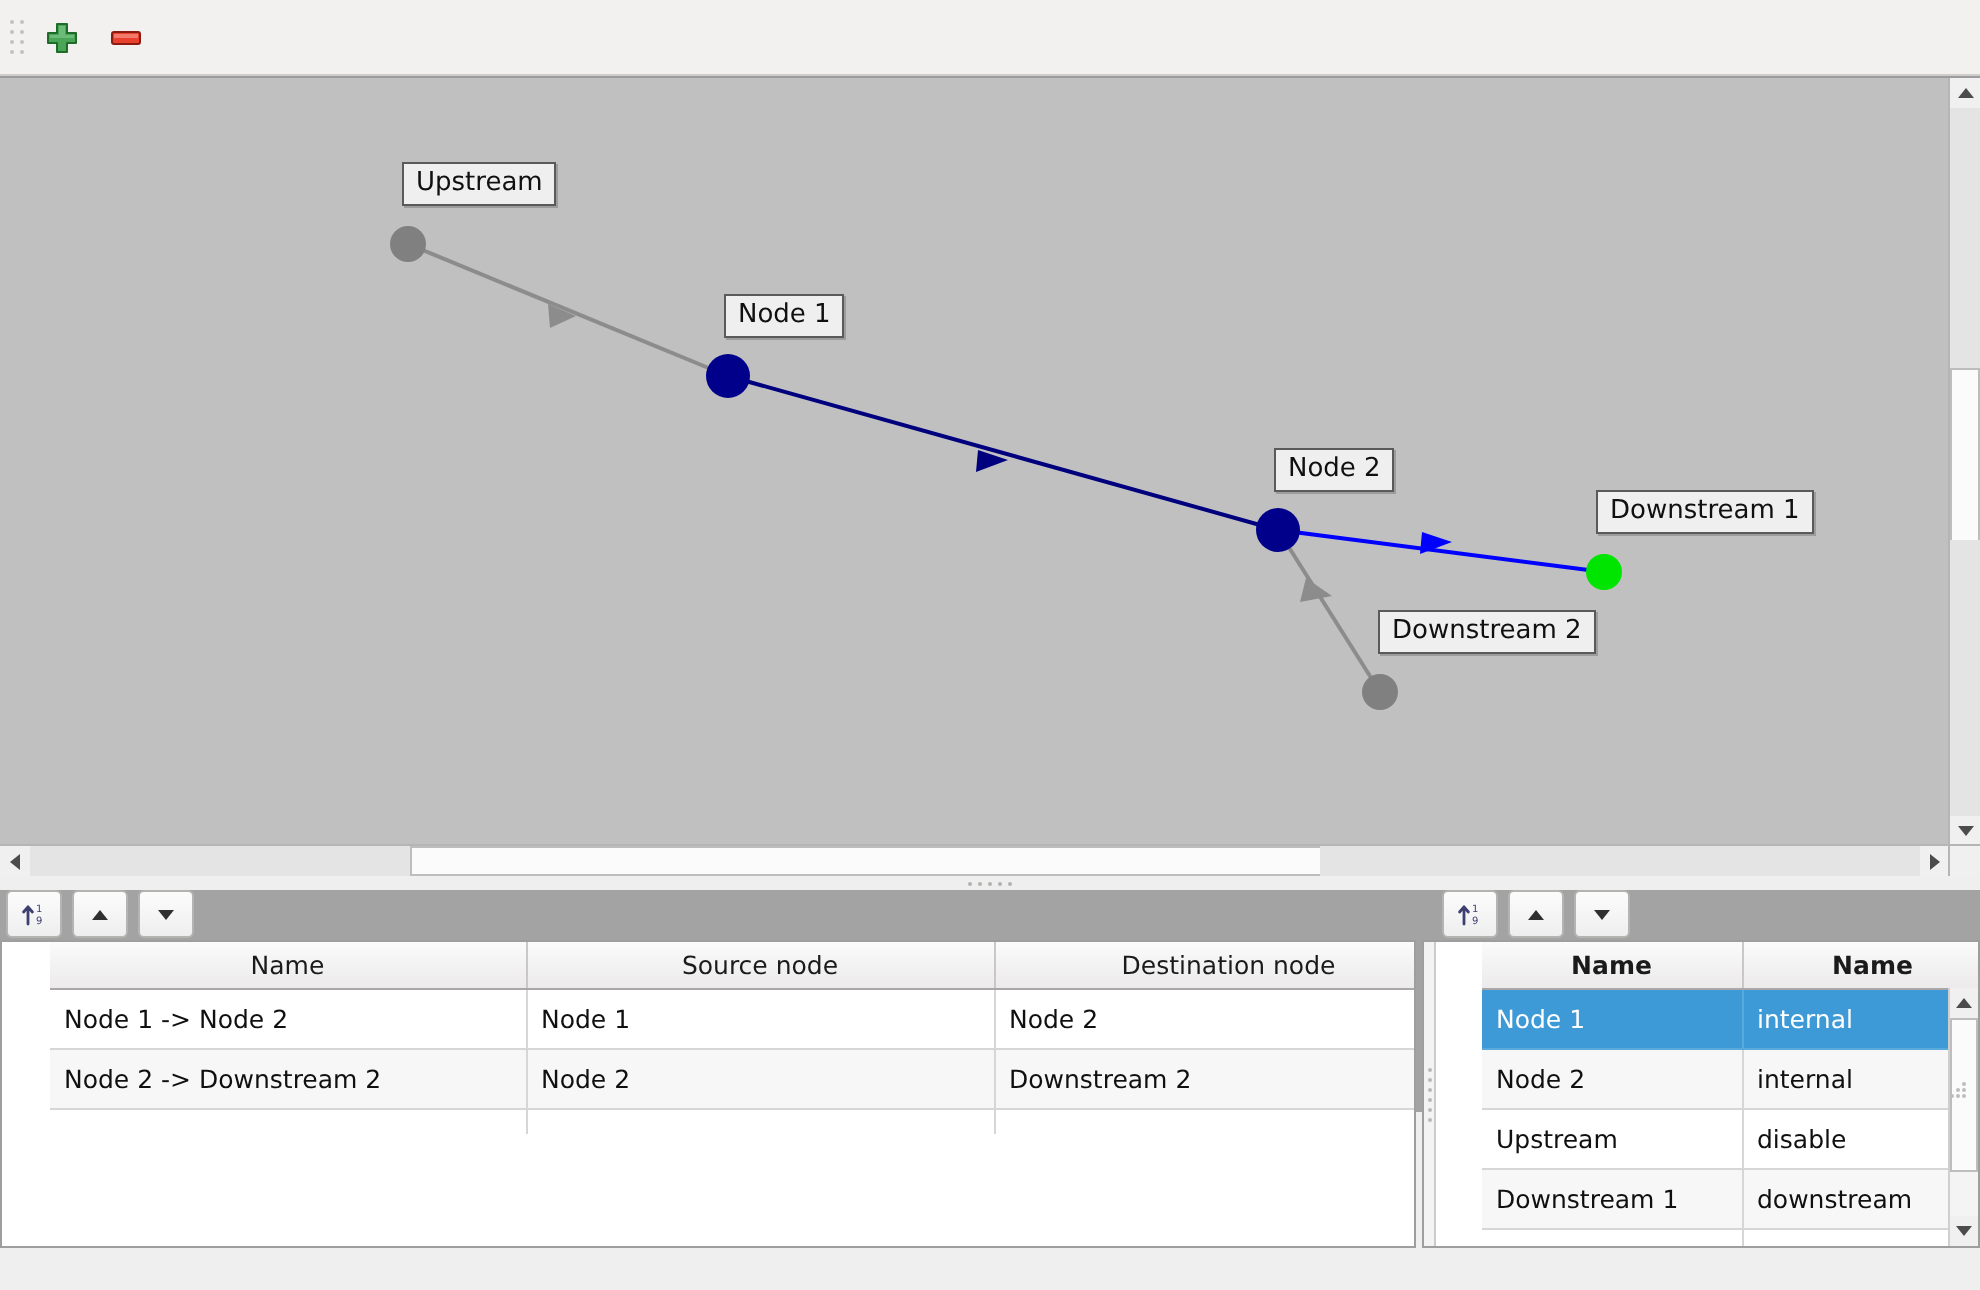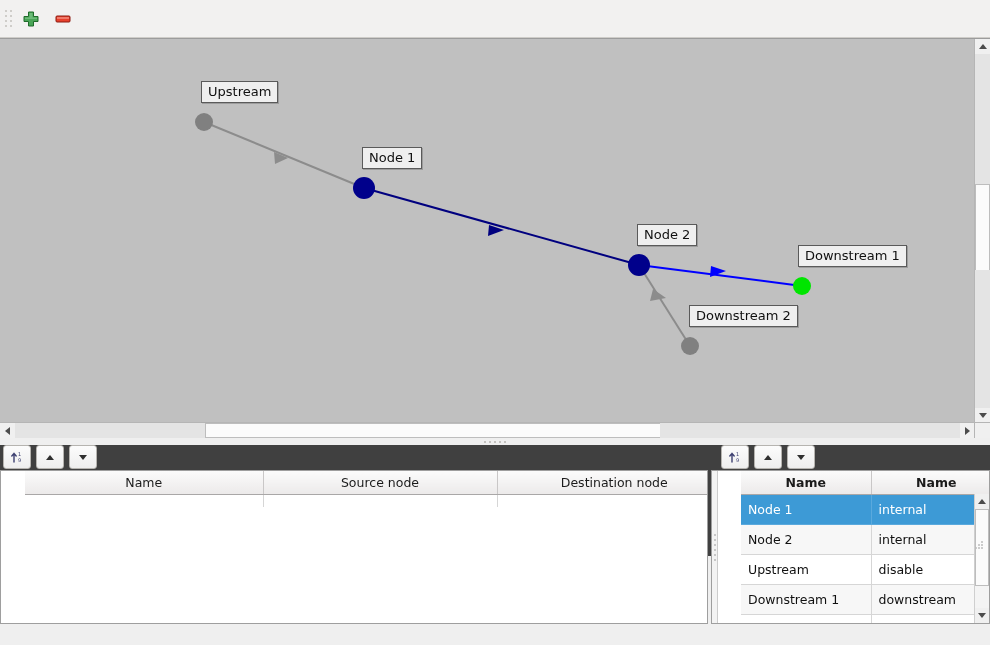--- a/index.html
+++ b/index.html
@@ -5,21 +5,21 @@
   html, body {
     margin: 0; padding: 0;
     width: 990px; height: 645px;
     overflow: hidden;
     background: #efefef;
     font-family: "DejaVu Sans", sans-serif;
     font-size: 12px;
     color: #1a1a1a;
     -webkit-font-smoothing: antialiased;
   }
-  #app { position: relative; width: 990px; height: 556px; background: #404040; }
+  #app { position: relative; width: 990px; height: 556px; background: #a3a3a3; }
 
   
   .toolbar {
     position: absolute; left: 0; top: 0; width: 990px; height: 37px;
     background: #f2f1f0;
     border-bottom: 1px solid #cfcdc9;
     display: flex; align-items: center;
   }
   .tb-grip {
     width: 11px; height: 22px; margin-left: 3px;
@@ -300,20 +300,30 @@
             <col>
           </colgroup>
         <thead>
           <tr>
             <th>Name</th>
             <th>Source node</th>
             <th>Destination node</th>
           </tr>
         </thead>
         <tbody>
+          <tr>
+            <td>Node 1 -&gt; Node 2</td>
+            <td>Node 1</td>
+            <td>Node 2</td>
+          </tr>
+          <tr>
+            <td>Node 2 -&gt; Downstream 2</td>
+            <td>Node 2</td>
+            <td>Downstream 2</td>
+          </tr>
           <tr class="filler">
             <td></td>
               <td></td>
               <td></td>
           </tr>
         </tbody>
       </table>
     </div>
   </div>
 

